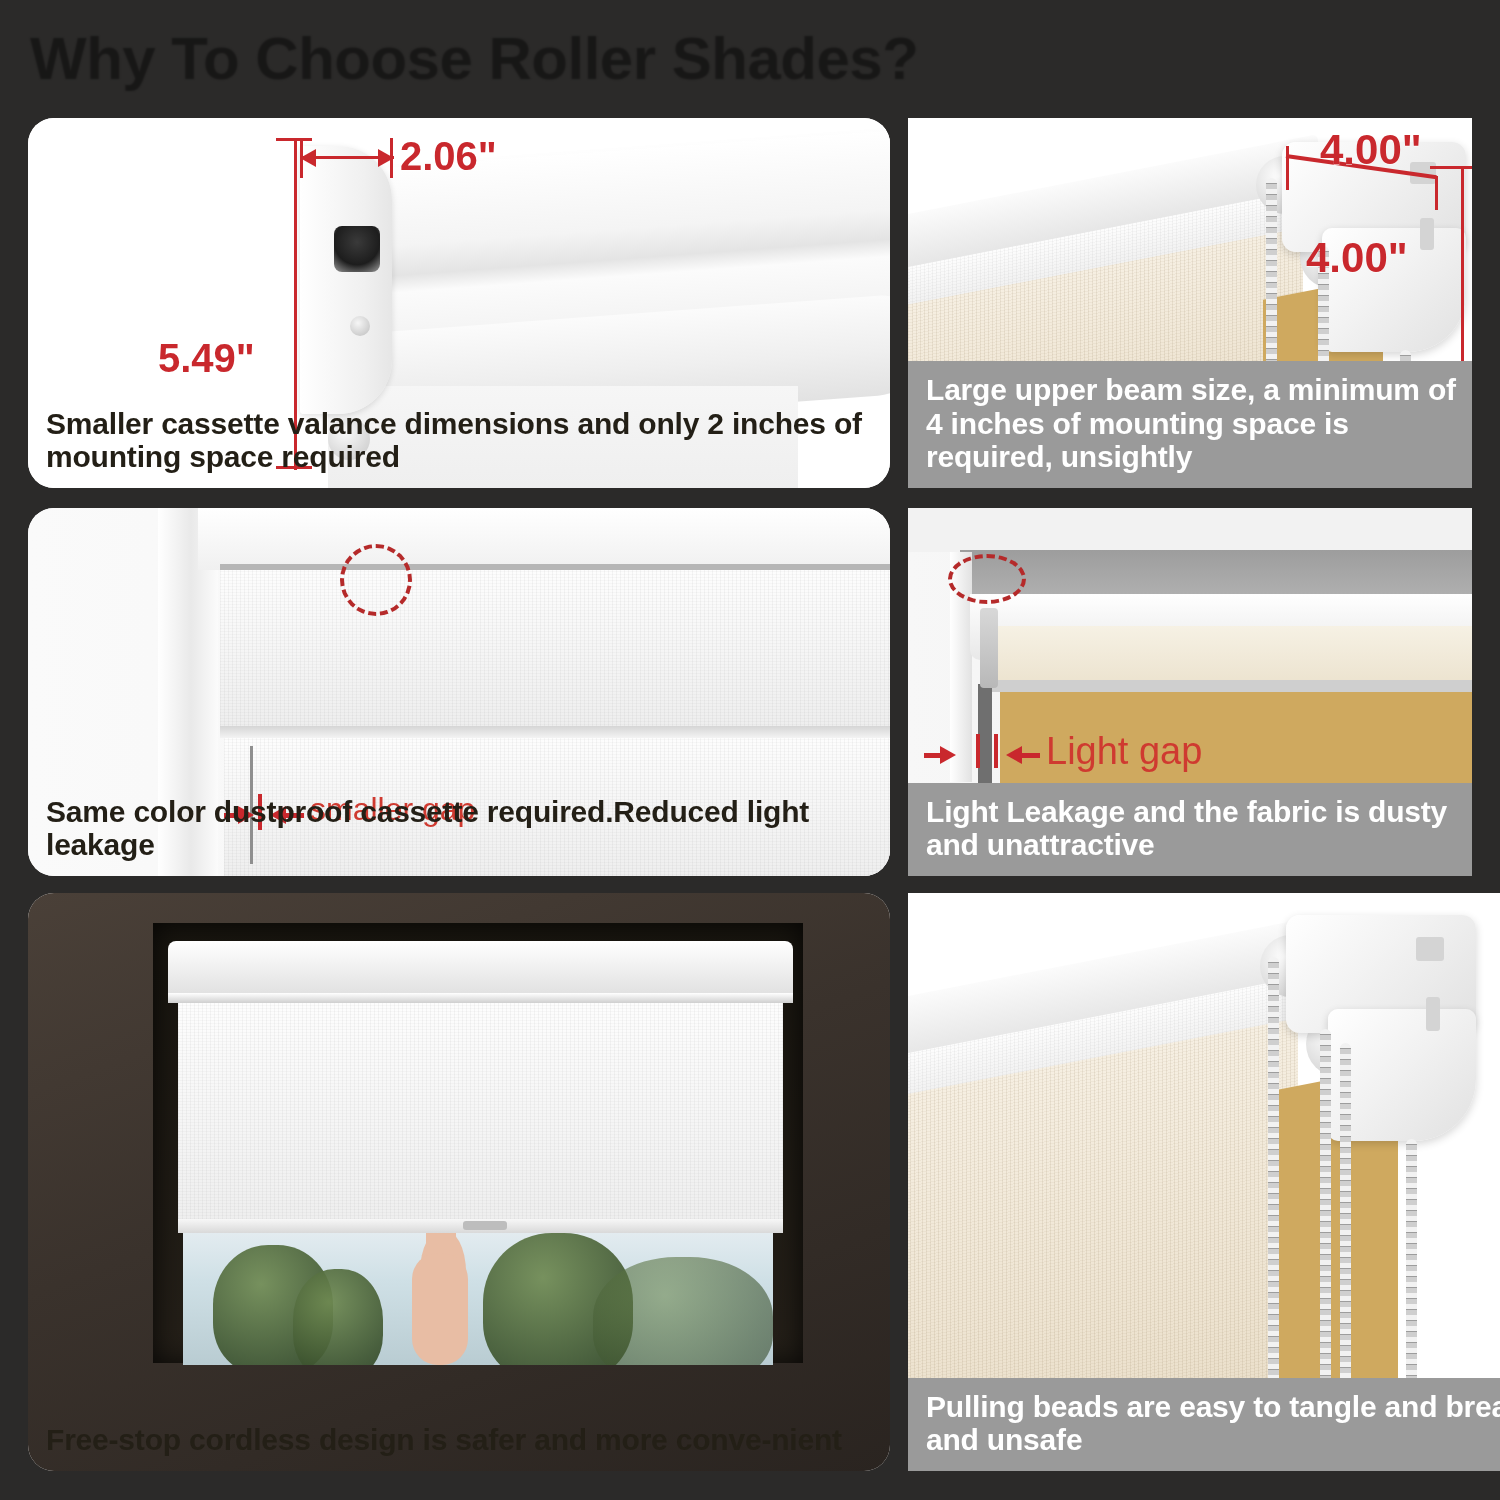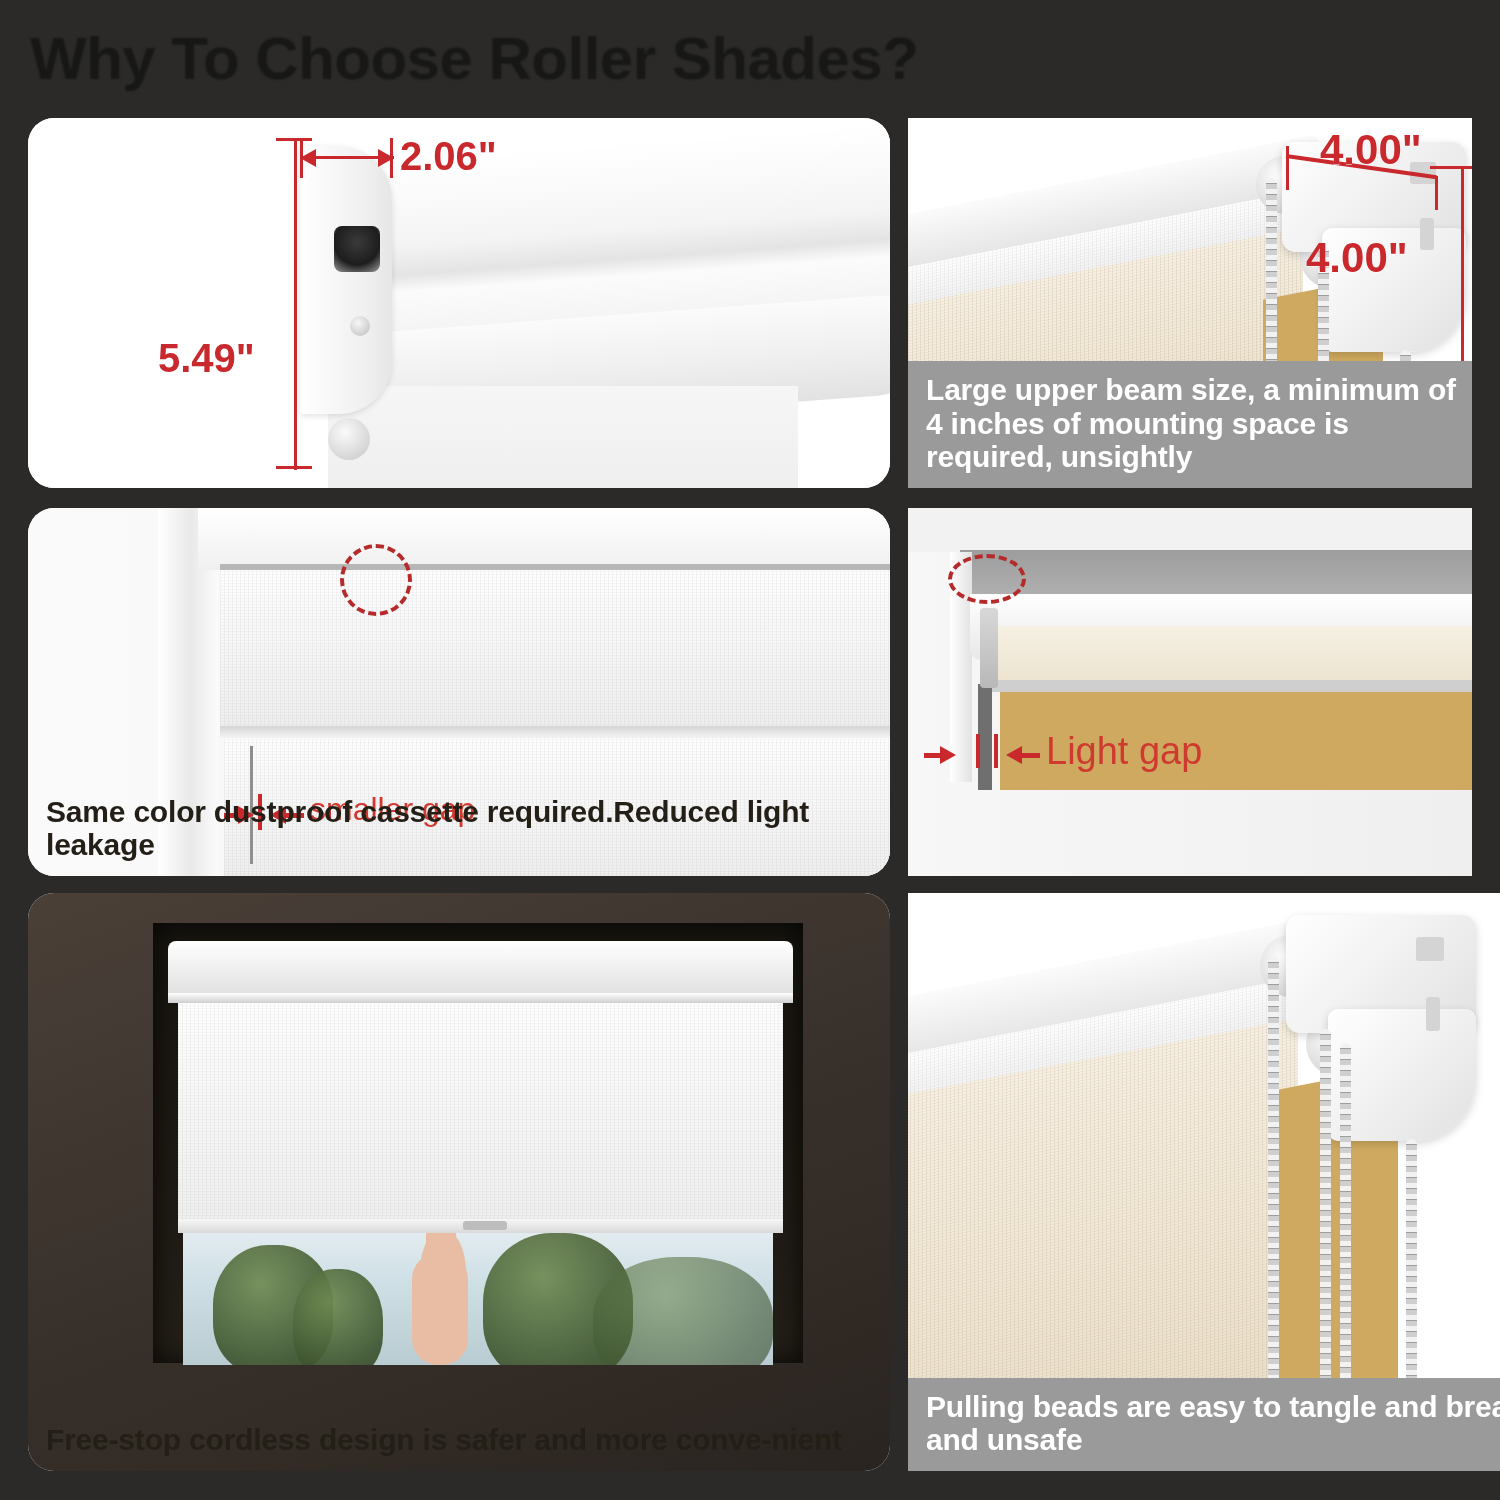--- a/index.html
+++ b/index.html
@@ -160,20 +160,21 @@
       <div class="dim-line" style="left:272px; top:38px;  width:94px; height:3px;"></div>
       <div class="arrow-l" style="left:272px; top:31px;"></div>
       <div class="arrow-r" style="left:350px; top:31px;"></div>
       <div class="dim-label" style="left:372px; top:16px; font-size:40px;">2.06"</div>
 
       <div class="tick" style="left:248px; top:20px;  width:36px; height:3px;"></div>
       <div class="tick" style="left:248px; top:348px; width:36px; height:3px;"></div>
       <div class="dim-line" style="left:266px; top:20px;  width:3px;  height:332px;"></div>
       <div class="dim-label" style="left:130px; top:218px; font-size:40px;">5.49"</div>
     </div>
+    <div class="caption gold">Smaller cassette valance dimensions and only 2 inches of mounting space required</div>
   </div>
 
   <div class="panel bad" style="left:908px; top:118px; width:564px; height:370px;">
     <div class="stage">
       <div style="position:absolute;inset:0;background:#ffffff;"></div>
 
       <div class="rs-top" style="left:-20px; top:58px; width:430px; height:62px; border-radius:6px;"></div>
       <div class="rs-mid fabric-white" style="left:-20px; top:112px; width:420px; height:48px;"></div>
       <div class="rs-mid fabric-beige" style="left:-20px; top:150px; width:415px; height:220px;"></div>
       <div class="rs-mid fabric-tan" style="left:355px; top:170px; width:120px; height:200px;"></div>
@@ -242,20 +243,21 @@
       <div class="dash-ellipse" style="left:40px; top:46px; width:78px; height:50px;"></div>
 
       <div class="arrow-stem" style="left:16px; top:245px; width:18px;"></div>
       <div class="arrow-r" style="left:32px; top:238px;"></div>
       <div class="dim-line" style="left:68px; top:226px; width:4px; height:34px;"></div>
       <div class="dim-line" style="left:86px; top:226px; width:4px; height:34px;"></div>
       <div class="arrow-l" style="left:98px; top:238px;"></div>
       <div class="arrow-stem" style="left:114px; top:245px; width:18px;"></div>
       <div class="gap-label" style="left:138px; top:222px; font-size:38px;">Light gap</div>
     </div>
+    <div class="caption gray">Light Leakage and the fabric is dusty and unattractive</div>
   </div>
 
   <div class="panel good" style="left:28px; top:893px; width:862px; height:578px;">
     <div class="stage">
       <div class="room"></div>
       <div class="win-frame"></div>
 
       <div class="win-glass">
         <div class="tree" style="left:30px;  top:22px;  width:120px; height:130px;"></div>
         <div class="tree" style="left:110px; top:46px;  width:90px;  height:110px;"></div>

